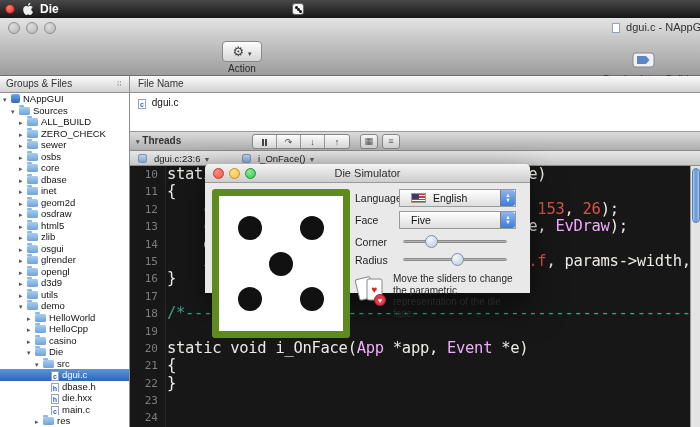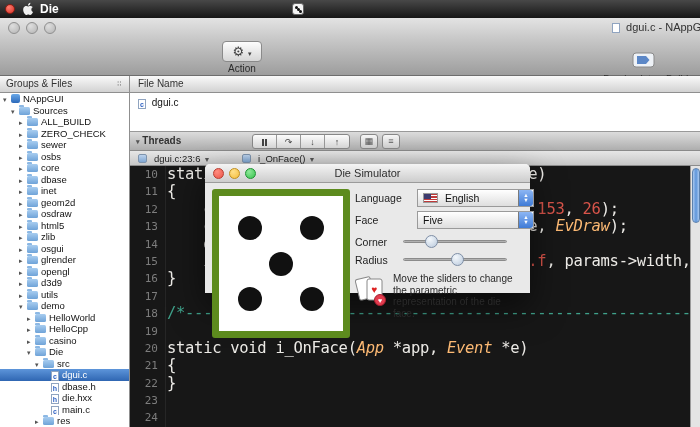--- a/index.html
+++ b/index.html
@@ -99,21 +99,21 @@
   .jb-item { position:absolute; top:1px; line-height:13px; white-space:nowrap; }
   .jb-item .chev { font-size:7px; color:#555; margin-left:3px; }
 
   .editor { position:absolute; left:0; top:73px; width:570px; height:261px; background:#171717; overflow:hidden;
     font-family:"DejaVu Sans Mono", monospace; }
   .gutter { position:absolute; left:0; top:0; width:36px; height:100%; background:#171717;
     border-right:1px solid #262626; text-align:right; }
   .ln { height:17.4px; line-height:17.4px; font-size:11px; color:#7d7d7d; padding-right:7px; }
   .codecol { position:absolute; left:37px; top:0; right:10px; height:100%; overflow:hidden; }
   .cl { height:17.4px; line-height:17.4px; font-size:15.5px; white-space:pre; letter-spacing:-0.3px; }
-  .tk-p{color:#eceae6;} .tk-t{color:#fdba74;font-style:italic;} .tk-n{color:#d8544a;} .tk-c{color:#3fa28b;}
+  .tk-p{color:#eceae6;} .tk-t{color:#f0abfc;} .tk-n{color:#d8544a;} .tk-c{color:#3fa28b;}
 
   .vscroll { position:absolute; right:0; top:73px; width:10px; height:261px; background:#e4e4e4;
     border-left:1px solid #9a9a9a; }
   .vthumb { position:absolute; left:1px; top:2px; width:8px; height:55px; border-radius:4px;
     background:linear-gradient(90deg,#a9c8ef,#5d95da,#a9c8ef); border:1px solid #5c81ad; }
 
   
   .dialog { position:absolute; left:205px; top:164px; width:325px; height:129px; z-index:50;
     border-radius:5px 5px 0 0; box-shadow:0 14px 34px rgba(0,0,0,.55); background:#e9e9e9; }
   .dlg-title { position:absolute; left:0; top:0; width:100%; height:19px; border-radius:5px 5px 0 0;
@@ -126,23 +126,23 @@
   .dlg-body { position:absolute; left:0; top:19px; right:0; bottom:0; background:#e9e9e9; }
 
   .dieview { position:absolute; left:7px; top:6px; width:138px; height:149px; background:#fff;
     border:7px solid #5d8b1e; border-radius:3px; }
   .pip { position:absolute; width:24px; height:24px; border-radius:50%; background:#111;
     transform:translate(-50%,-50%); }
 
   .ctrl { position:absolute; left:150px; top:5px; right:7px; }
   .crow { position:relative; height:22px; }
   .clabel { position:absolute; left:0; top:4px; font-size:10.5px; color:#1d1d1d; }
-  .popup { position:absolute; left:62px; top:1px; width:117px; height:18px; border:1px solid #9a9a9a;
+  .popup { position:absolute; left:44px; top:1px; width:117px; height:18px; border:1px solid #9a9a9a;
     border-radius:0; background:linear-gradient(#ffffff,#dedede); font-size:10.5px; color:#111;
-    line-height:16px; padding-left:5px; overflow:hidden; }
+    line-height:16px; padding-left:11px; overflow:hidden; }
   .popup .cap { position:absolute; right:0; top:0; width:15px; height:100%;
     background:linear-gradient(#8cb6f4,#3f7bd6); border-left:1px solid #7a7a7a; border-radius:0 3px 3px 0;
     color:#fff; font-size:5.5px; line-height:5px; text-align:center; padding-top:3px; }
   .flag { display:inline-block; width:15px; height:10px; margin-right:4px; vertical-align:-1px;
     background:repeating-linear-gradient(180deg,#c03a3a 0 1.2px,#fff 1.2px 2.4px);
     border:1px solid #999; position:relative; }
   .flag::before { content:""; position:absolute; left:0; top:0; width:7px; height:5px; background:#3c3b6e; }
 
   .srow { position:relative; height:18px; }
   .sl-track { position:absolute; left:48px; right:16px; top:8px; height:3px; border-radius:2px;

